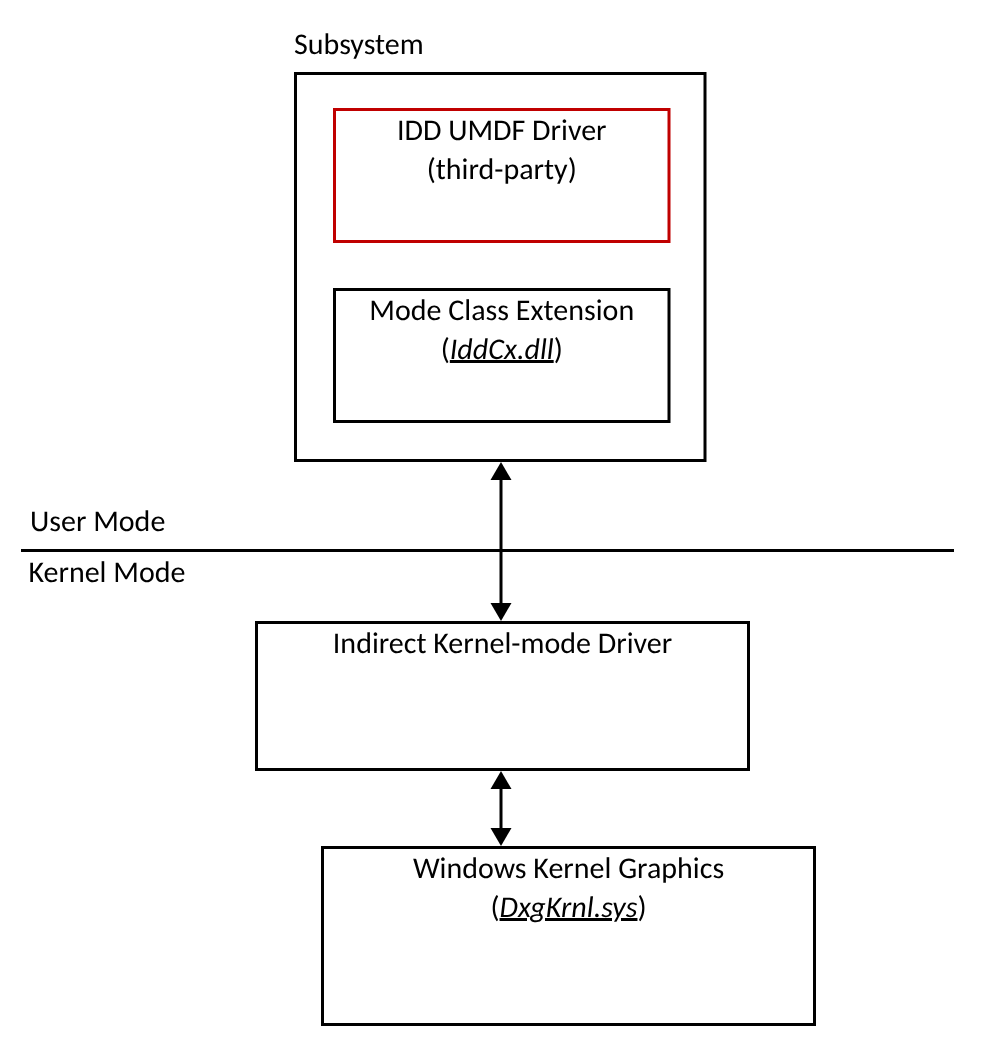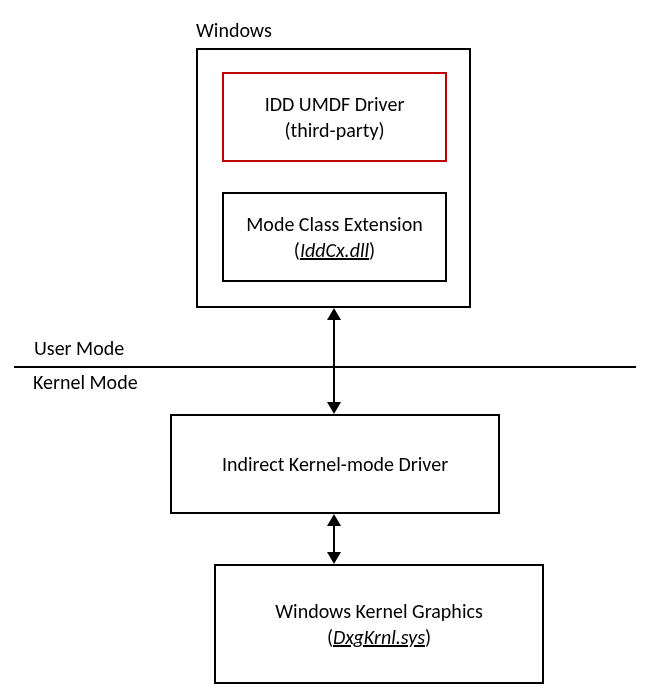--- a/index.html
+++ b/index.html
@@ -13,26 +13,25 @@
     color: #000;
     position: relative;
   }
   .abs { position: absolute; }
   .box {
     border: 2px solid #000;
     background: #fff;
     display: flex;
     flex-direction: column;
     align-items: center;
-    justify-content: center;
     text-align: center;
   }
   .title-line { font-size: 20px; line-height: 1.3; }
   .outer-title { font-size: 20px; }
-  .mode-label { font-size: 20px; margin-left: 14px; }
+  .mode-label { font-size: 20px; }
   .italic { font-style: italic; text-decoration: underline; }
   .divider {
     position: absolute;
     height: 2px;
     background: #000;
   }
   .arrow-line {
     position: absolute;
     width: 2px;
     background: #000;
@@ -43,21 +42,21 @@
     border-left: 7px solid transparent;
     border-right: 7px solid transparent;
   }
   .arrow-head-up { border-bottom: 12px solid #000; }
   .arrow-head-down { border-top: 12px solid #000; }
   .red-box { border: 2px solid #c00000; }
 </style>
 </head>
 <body>
 
-<div class="abs outer-title" style="left:196px; top:18px;">Windows</div>
+<div class="abs outer-title" style="left:196px; top:18px;">Subsystem</div>
 
 <div class="abs box" style="left:196px; top:48px; width:275px; height:260px;"></div>
 
 <div class="abs box red-box" style="left:222px; top:72px; width:225px; height:90px;">
   <div class="title-line">IDD UMDF Driver</div>
   <div class="title-line">(third-party)</div>
 </div>
 
 <div class="abs box" style="left:222px; top:192px; width:225px; height:90px;">
   <div class="title-line">Mode Class Extension</div>

